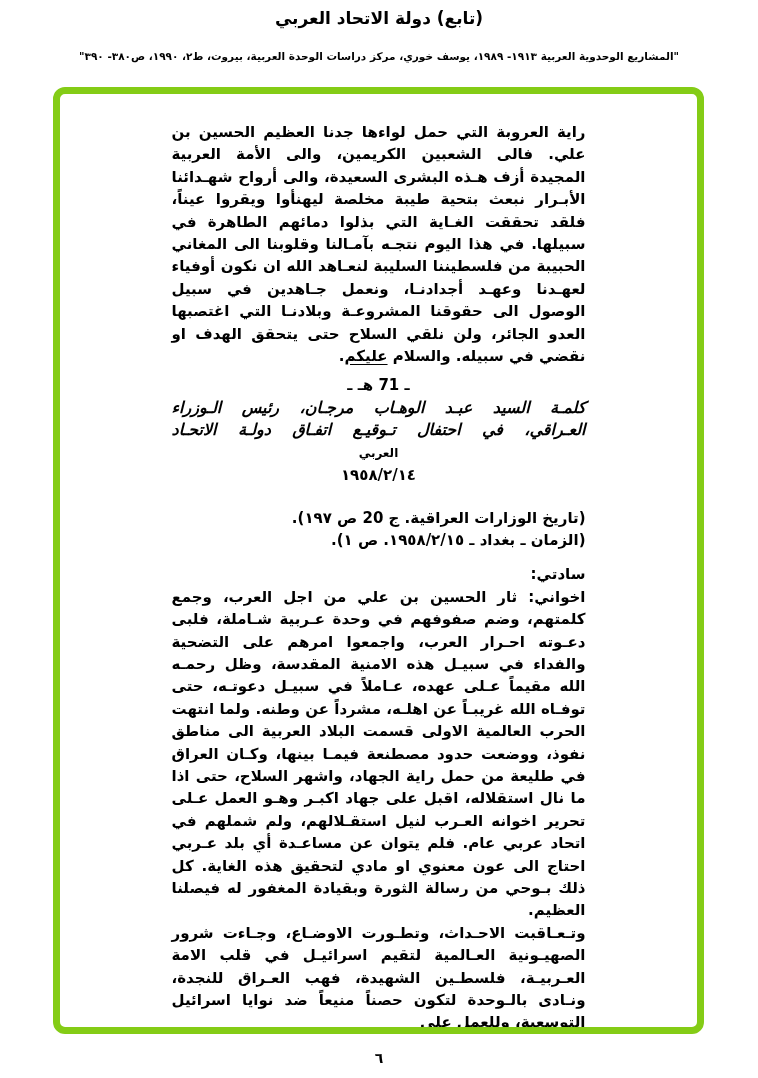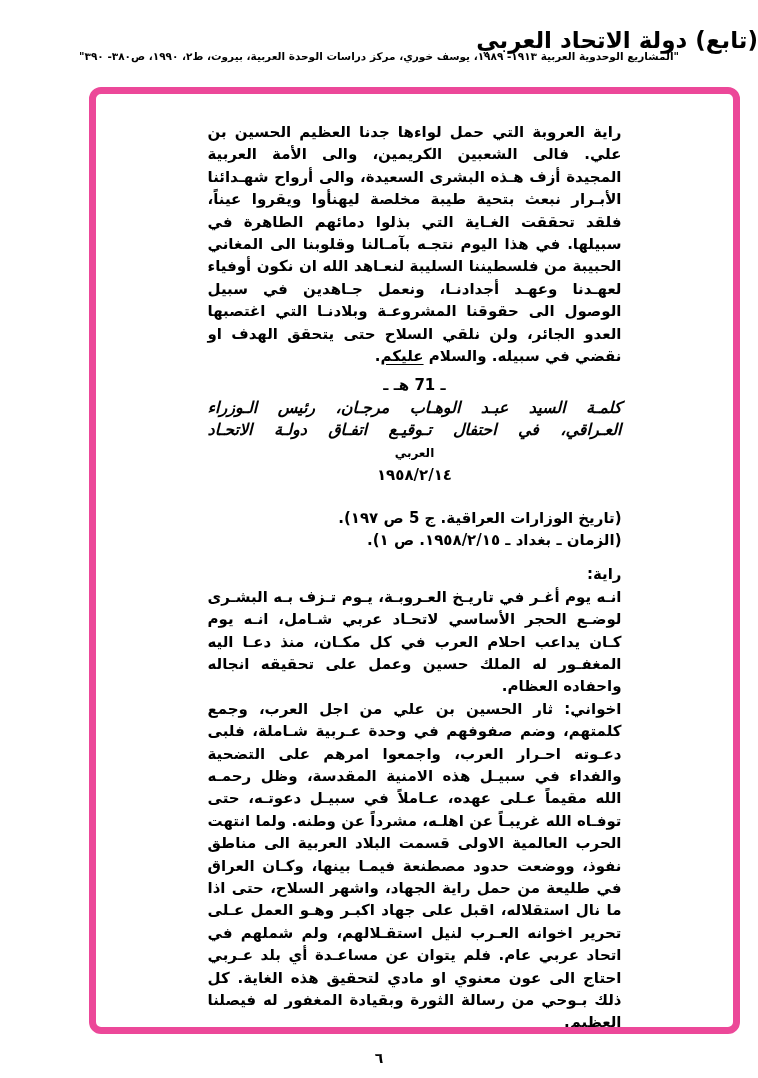--- a/index.html
+++ b/index.html
@@ -5,38 +5,37 @@
   * { margin: 0; padding: 0; box-sizing: border-box; }
   html, body { background: #ffffff; }
   body {
     width: 758px; height: 1078px;
     position: relative;
     font-family: "DejaVu Sans", sans-serif;
     color: #000000;
     overflow: hidden;
   }
   .hdr-title {
-    position: absolute; top: 27px; left: 0; right: 0;
-    direction: rtl;
-    font-size: 23px; font-weight: bold;
+    position: absolute; top: 8px; left: 0; right: 0;
+    text-align: center; direction: rtl;
+    font-size: 17px; font-weight: bold;
   }
   .hdr-citation {
     position: absolute; top: 50px; left: 0; right: 0;
     text-align: center; direction: rtl;
     font-size: 10.5px; font-weight: bold;
     white-space: nowrap;
   }
   .frame {
     position: absolute; left: 53px; top: 87px;
     width: 651px; height: 947px;
-    border: 7px solid #ec4899;
+    border: 7px solid #84cc16;
     border-radius: 12px;
     overflow: hidden;
     background: #ffffff;
-    margin-left: 36px;
   }
   .column {
     direction: rtl;
     width: 414px;
     margin: 27px auto 0 auto;
     font-size: 15px;
     line-height: 22.4px;
     font-weight: bold;
     text-align: justify;
   }
@@ -83,26 +82,25 @@
     <p><span>راية العروبة التي حمل لواءها جدنا العظيم الحسين بن علي. فالى الشعبين الكريمين، والى الأمة العربية المجيدة أزف هـذه البشرى السعيدة، والى أرواح شهـدائنا الأبـرار نبعث بتحية طيبة مخلصة ليهنأوا ويقروا عيناً، فلقد تحققت الغـاية التي بذلوا دمائهم الطاهرة في سبيلها. في هذا اليوم نتجـه بآمـالنا وقلوبنا الى المغاني الحبيبة من فلسطيننا السليبة لنعـاهد الله ان نكون أوفياء لعهـدنا وعهـد أجدادنـا، ونعمل جـاهدين في سبيل الوصول الى حقوقنا المشروعـة وبلادنـا التي اغتصبها العدو الجائر، ولن نلقي السلاح حتى يتحقق الهدف او نقضي في سبيله. والسلام</span> <span class="u-line">عليكم</span><span>.</span></p>
 
     <div class="sec-number">ـ 71 هـ ـ</div>
 
     <div class="title-just">كلمـة السيد عبـد الوهـاب مرجـان، رئيس الـوزراء</div>
     <div class="title-just">العـراقي، في احتفال تـوقيـع اتفـاق دولـة الاتحـاد</div>
     <div class="title-center">العربي</div>
     <div class="date-center">١٩٥٨/٢/١٤</div>
 
     <div class="sources">
-      <div class="src">(تاريخ الوزارات العراقية. ج 5 ص ١٩٧).</div>
+      <div class="src">(تاريخ الوزارات العراقية. ج 20 ص ١٩٧).</div>
       <div class="src src-2">(الزمان ـ بغداد ـ ١٩٥٨/٢/١٥. ص ١).</div>
     </div>
 
-    <div class="salutation">راية:</div>
+    <div class="salutation">سادتي:</div>
 
-    <p>انـه يوم أغـر في تاريـخ العـروبـة، يـوم تـزف بـه البشـرى لوضـع الحجر الأساسي لاتحـاد عربي شـامل، انـه يوم كـان يداعب احلام العرب في كل مكـان، منذ دعـا اليه المغفـور له الملك حسين وعمل على تحقيقه انجاله واحفاده العظام.</p>
     <p>اخواني: ثار الحسين بن علي من اجل العرب، وجمع كلمتهم، وضم صفوفهم في وحدة عـربية شـاملة، فلبى دعـوته احـرار العرب، واجمعوا امرهم على التضحية والفداء في سبيـل هذه الامنية المقدسة، وظل رحمـه الله مقيماً عـلى عهده، عـاملاً في سبيـل دعوتـه، حتى توفـاه الله غريبـاً عن اهلـه، مشرداً عن وطنه. ولما انتهت الحرب العالمية الاولى قسمت البلاد العربية الى مناطق نفوذ، ووضعت حدود مصطنعة فيمـا بينها، وكـان العراق في طليعة من حمل راية الجهاد، واشهر السلاح، حتى اذا ما نال استقلاله، اقبل على جهاد اكبـر وهـو العمل عـلى تحرير اخوانه العـرب لنيل استقـلالهم، ولم شملهم في اتحاد عربي عام. فلم يتوان عن مساعـدة أي بلد عـربي احتاج الى عون معنوي او مادي لتحقيق هذه الغاية. كل ذلك بـوحي من رسالة الثورة وبقيادة المغفور له فيصلنا العظيم.</p>
     <p>وتـعـاقبت الاحـداث، وتطـورت الاوضـاع، وجـاءت شرور الصهيـونية العـالمية لتقيم اسرائيـل في قلب الامة العـربيـة، فلسطـين الشهيدة، فهب العـراق للنجدة، ونـادى بالـوحدة لتكون حصناً منيعاً ضد نوايا اسرائيل التوسعية، وللعمل على</p>
 
   </div>
 </div>
 
 <div class="footer-page">٦</div>
 
 </body></html>

